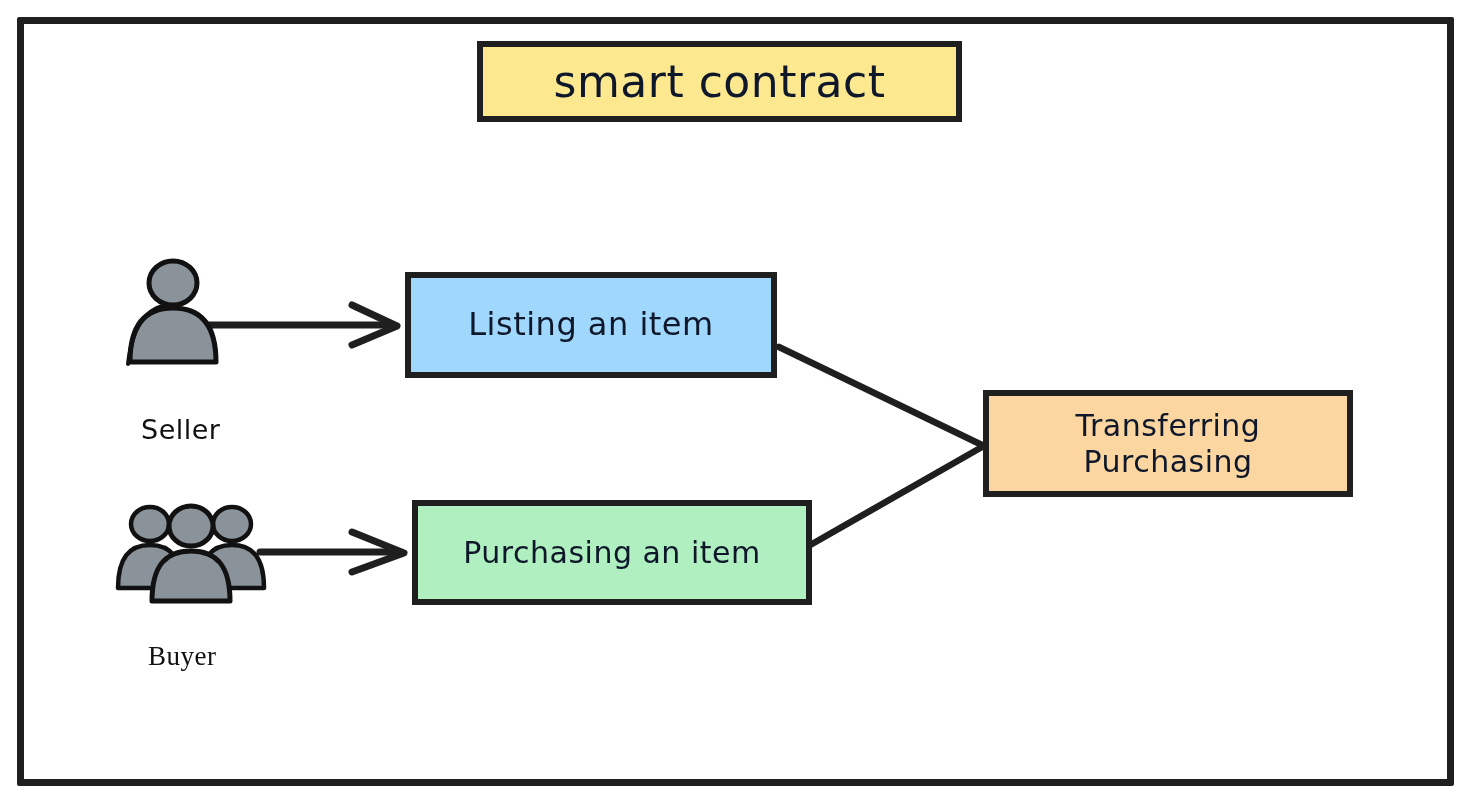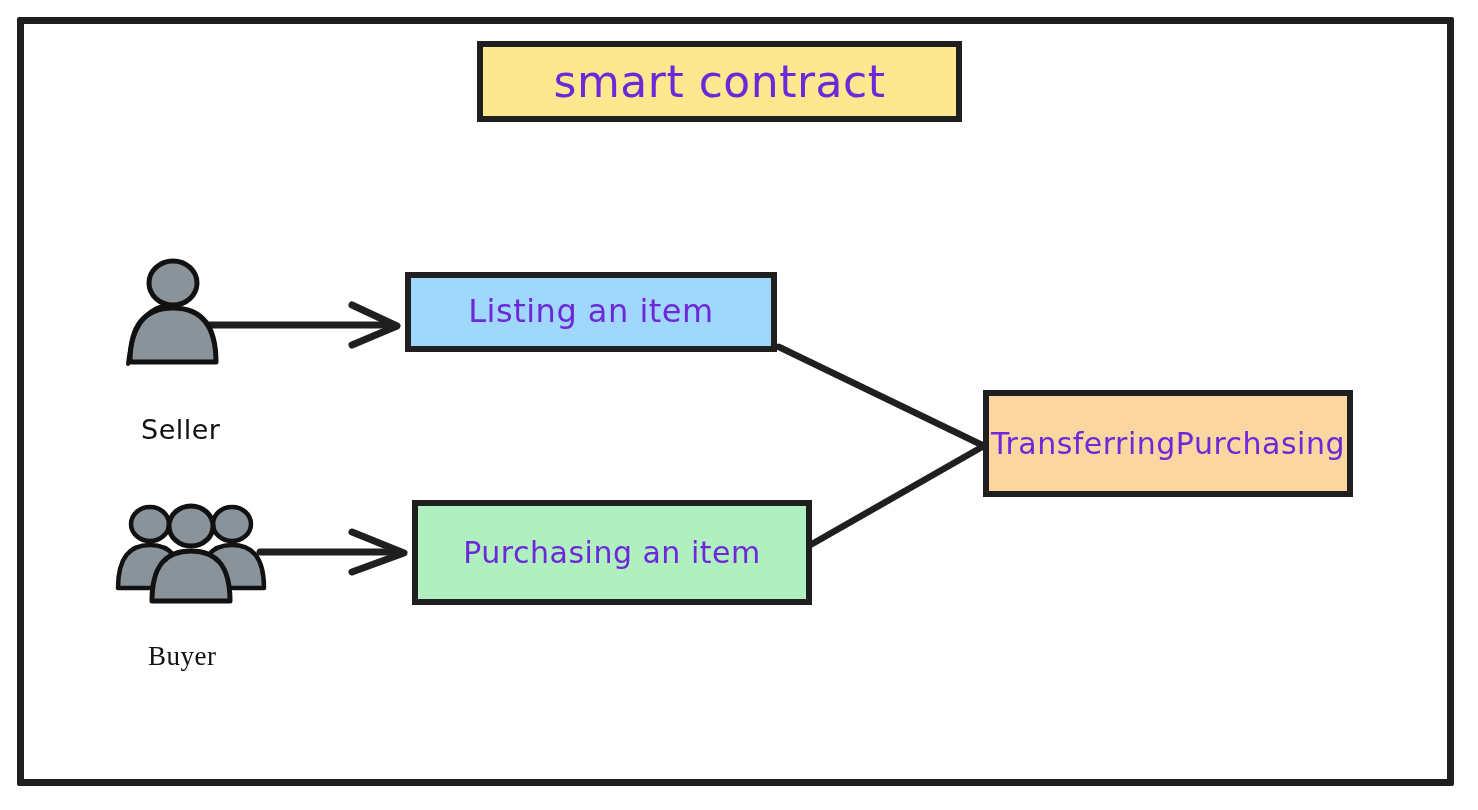--- a/index.html
+++ b/index.html
@@ -30,57 +30,57 @@
     border-radius: 2px;
   }
   .node {
     position: absolute;
     box-sizing: border-box;
     border: 6px solid #1f1f1f;
     display: flex;
     align-items: center;
     justify-content: center;
     text-align: center;
-    color: #6d28d9;
+    color: #0f172a;
     font-family: "DejaVu Sans", sans-serif;
     line-height: 1.18;
     letter-spacing: 0.5px;
   }
   #node-title {
     left: 477px;
     top: 41px;
     width: 485px;
     height: 81px;
     background: #fce88e;
     font-size: 44px;
   }
   #node-listing {
     left: 405px;
     top: 272px;
     width: 372px;
-    height: 80px;
+    height: 106px;
     background: #a0d7fc;
     font-size: 32px;
   }
   #node-purchasing {
     left: 412px;
     top: 500px;
     width: 400px;
     height: 105px;
     background: #b0efc0;
     font-size: 30px;
   }
   #node-transfer {
     left: 983px;
     top: 390px;
     width: 370px;
     height: 107px;
     background: #fcd6a0;
     font-size: 30px;
-    flex-direction: row;
+    flex-direction: column;
   }
   .node-line { display: block; }
 
   
   .actor-label {
     position: absolute;
     color: #111111;
     font-size: 27px;
     font-family: "DejaVu Sans", sans-serif;
     letter-spacing: 0.5px;

